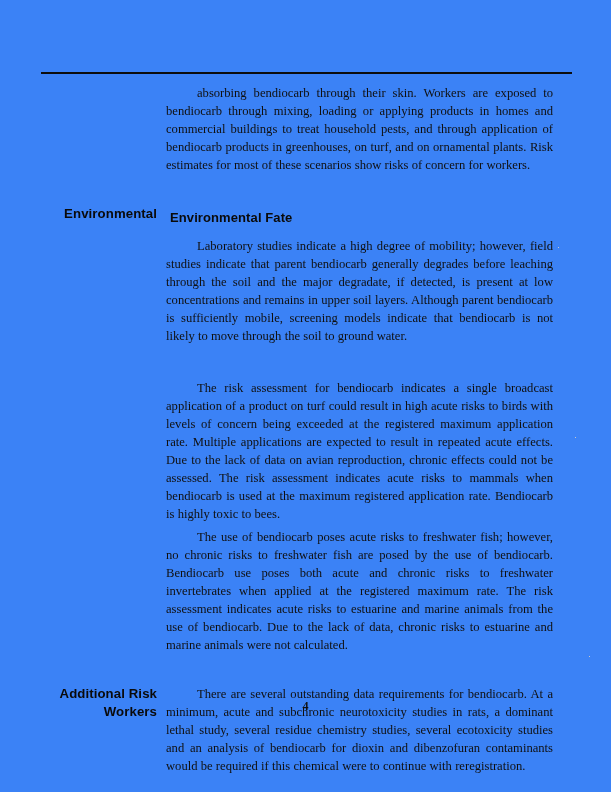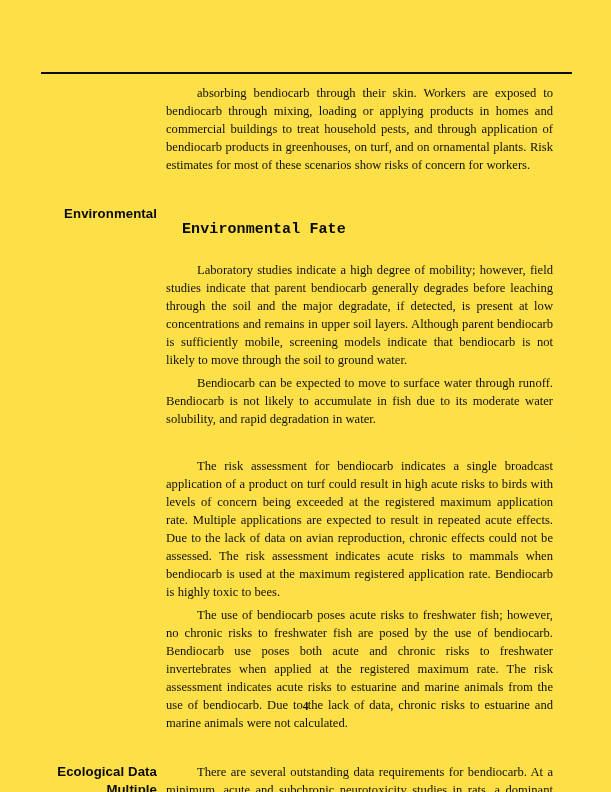--- a/index.html
+++ b/index.html
@@ -15,21 +15,21 @@
     font-family: "Liberation Serif", "DejaVu Serif", serif;
     color: #000000;
   }
 
   .page {
     position: absolute;
     top: 0;
     left: 0;
     width: 611px;
     height: 792px;
-    background: #fde047;
+    background: #3b82f6;
   }
 
   
   .top-rule {
     position: absolute;
     left: 41px;
     top: 72px;
     width: 531px;
     height: 2px;
     background: #0d0d0d;
@@ -78,24 +78,24 @@
     text-indent: 31px;
     color: #101010;
     word-spacing: 0.1px;
   }
 
   .gap-sm { height: 5px; }
   .gap-lg { height: 22px; }
   .gap-xl { height: 31px; }
 
   h2.sub-head {
-    margin: 16px;
-    font-family: Liberation Mono, monospace;
+    margin: 4px;
+    font-family: Liberation Sans, sans-serif;
     font-weight: bold;
-    font-size: 15px;
+    font-size: 13px;
     line-height: 17px;
     letter-spacing: 0.1px;
     color: #0a0a0a;
     text-indent: 0;
   }
 
   .head-gap { height: 7px; }
 
   .page-number {
     position: absolute;
@@ -137,42 +137,41 @@
 
     <div class="block">
       <div class="margin-col">
         <div>Environmental</div>
       </div>
       <div class="body-col">
         <h2 class="sub-head">Environmental Fate</h2>
         <div class="head-gap"></div>
         <p class="para">Laboratory studies indicate a high degree of mobility; however, field studies indicate that parent bendiocarb generally degrades before leaching through the soil and the major degradate, if detected, is present at low concentrations and remains in upper soil layers.  Although parent bendiocarb is sufficiently mobile, screening models indicate that bendiocarb is not likely to move through the soil to ground water.</p>
         <div class="gap-sm"></div>
-        <p class="para">Bendiocarb can be expected to move to surface water through runoff.  Bendiocarb is not likely to accumulate in fish due to its moderate water solubility, and rapid degradation in water.</p>
       </div>
     </div>
 
     <div class="gap-lg"></div>
 
     <div class="block">
       <div class="margin-col"></div>
       <div class="body-col">
         <div class="head-gap"></div>
         <p class="para">The risk assessment for bendiocarb indicates a single broadcast application of a product on turf could result in high acute risks to birds with levels of concern being exceeded at the registered maximum application rate.  Multiple applications are expected to result in repeated acute effects.  Due to the lack of data on avian reproduction, chronic effects could not be assessed.  The risk assessment indicates acute risks to mammals when bendiocarb is used at the maximum registered application rate.  Bendiocarb is highly toxic to bees.</p>
         <div class="gap-sm"></div>
         <p class="para">The use of bendiocarb poses acute risks to freshwater fish; however, no chronic risks to freshwater fish are posed by the use of bendiocarb.  Bendiocarb use poses both acute and chronic risks to freshwater invertebrates when applied at the registered maximum rate.  The risk assessment indicates acute risks to estuarine and marine animals from the use of bendiocarb.  Due to the lack of data, chronic risks to estuarine and marine animals were not calculated.</p>
       </div>
     </div>
 
     <div class="gap-xl"></div>
 
     <div class="block">
       <div class="margin-col">
-        <div>Ecological Data</div>
-        <div>Multiple</div>
+        <div>Additional Risk</div>
+        <div>Workers</div>
       </div>
       <div class="body-col">
         <p class="para">There are several outstanding data requirements for bendiocarb.  At a minimum, acute and subchronic neurotoxicity studies in rats, a dominant lethal study, several residue chemistry studies, several ecotoxicity studies and an analysis of bendiocarb for dioxin and dibenzofuran contaminants would be required if this chemical were to continue with reregistration.</p>
       </div>
     </div>
 
   </div>
 
   <div class="page-number">4</div>
 

